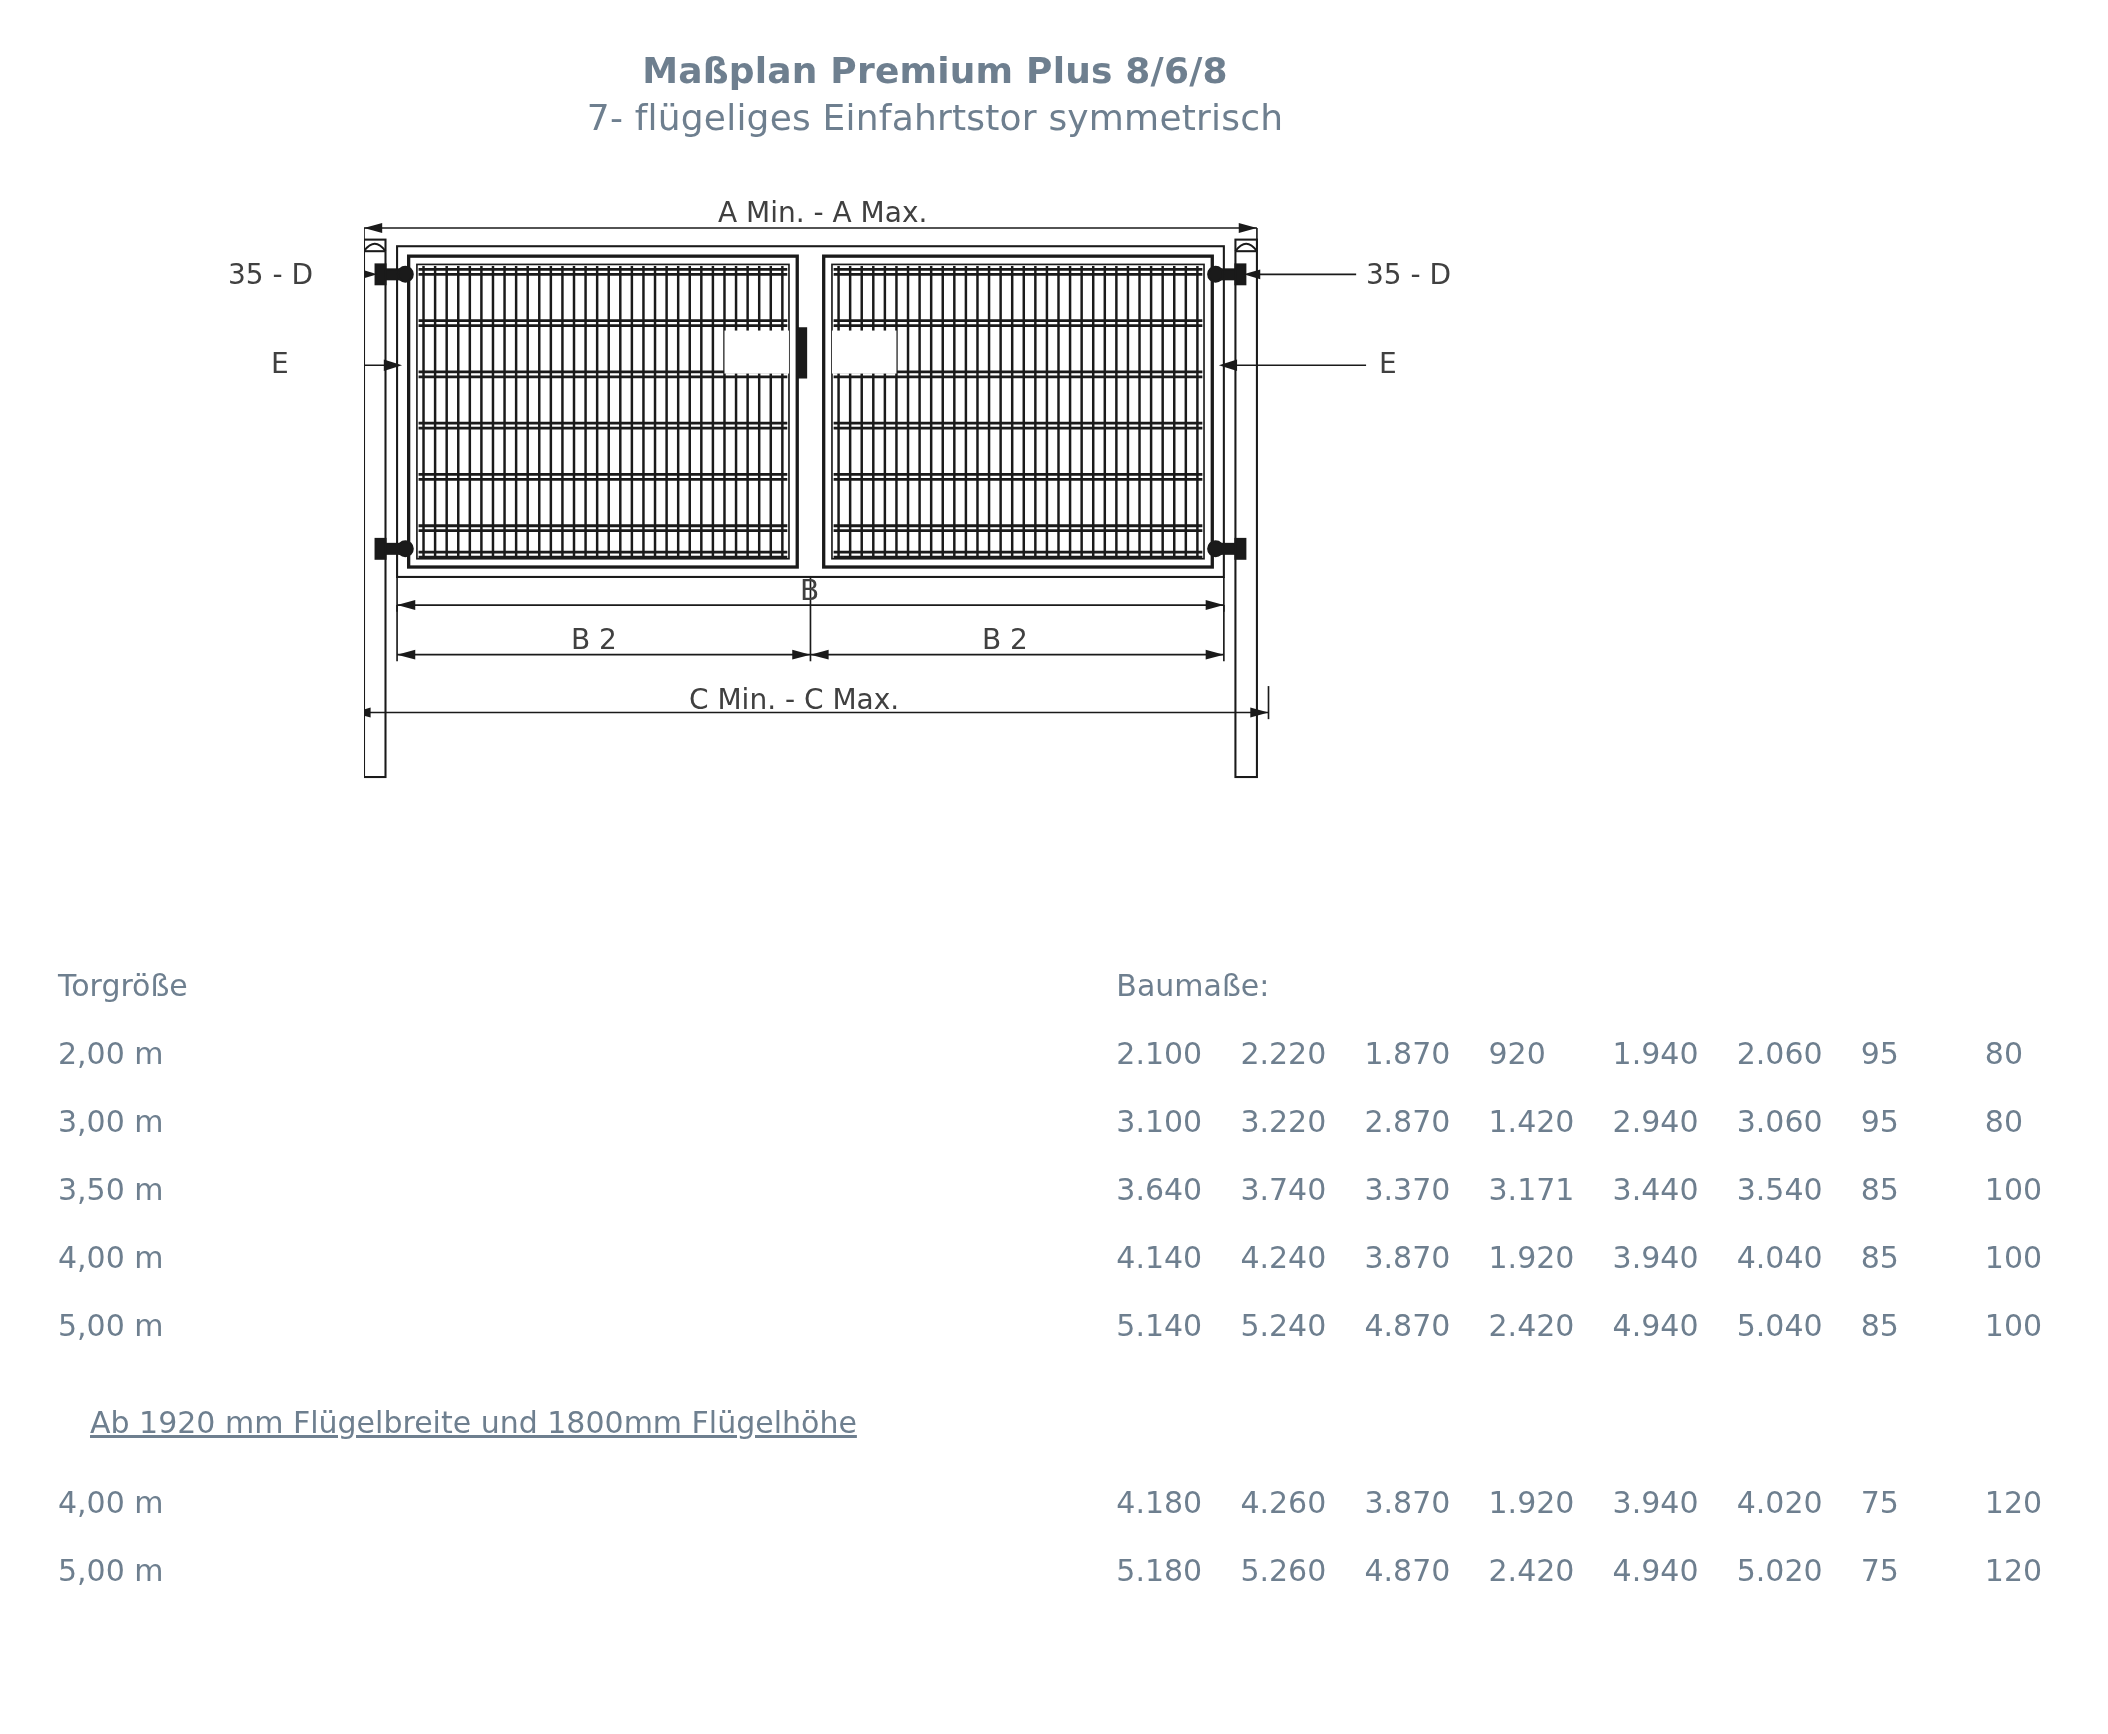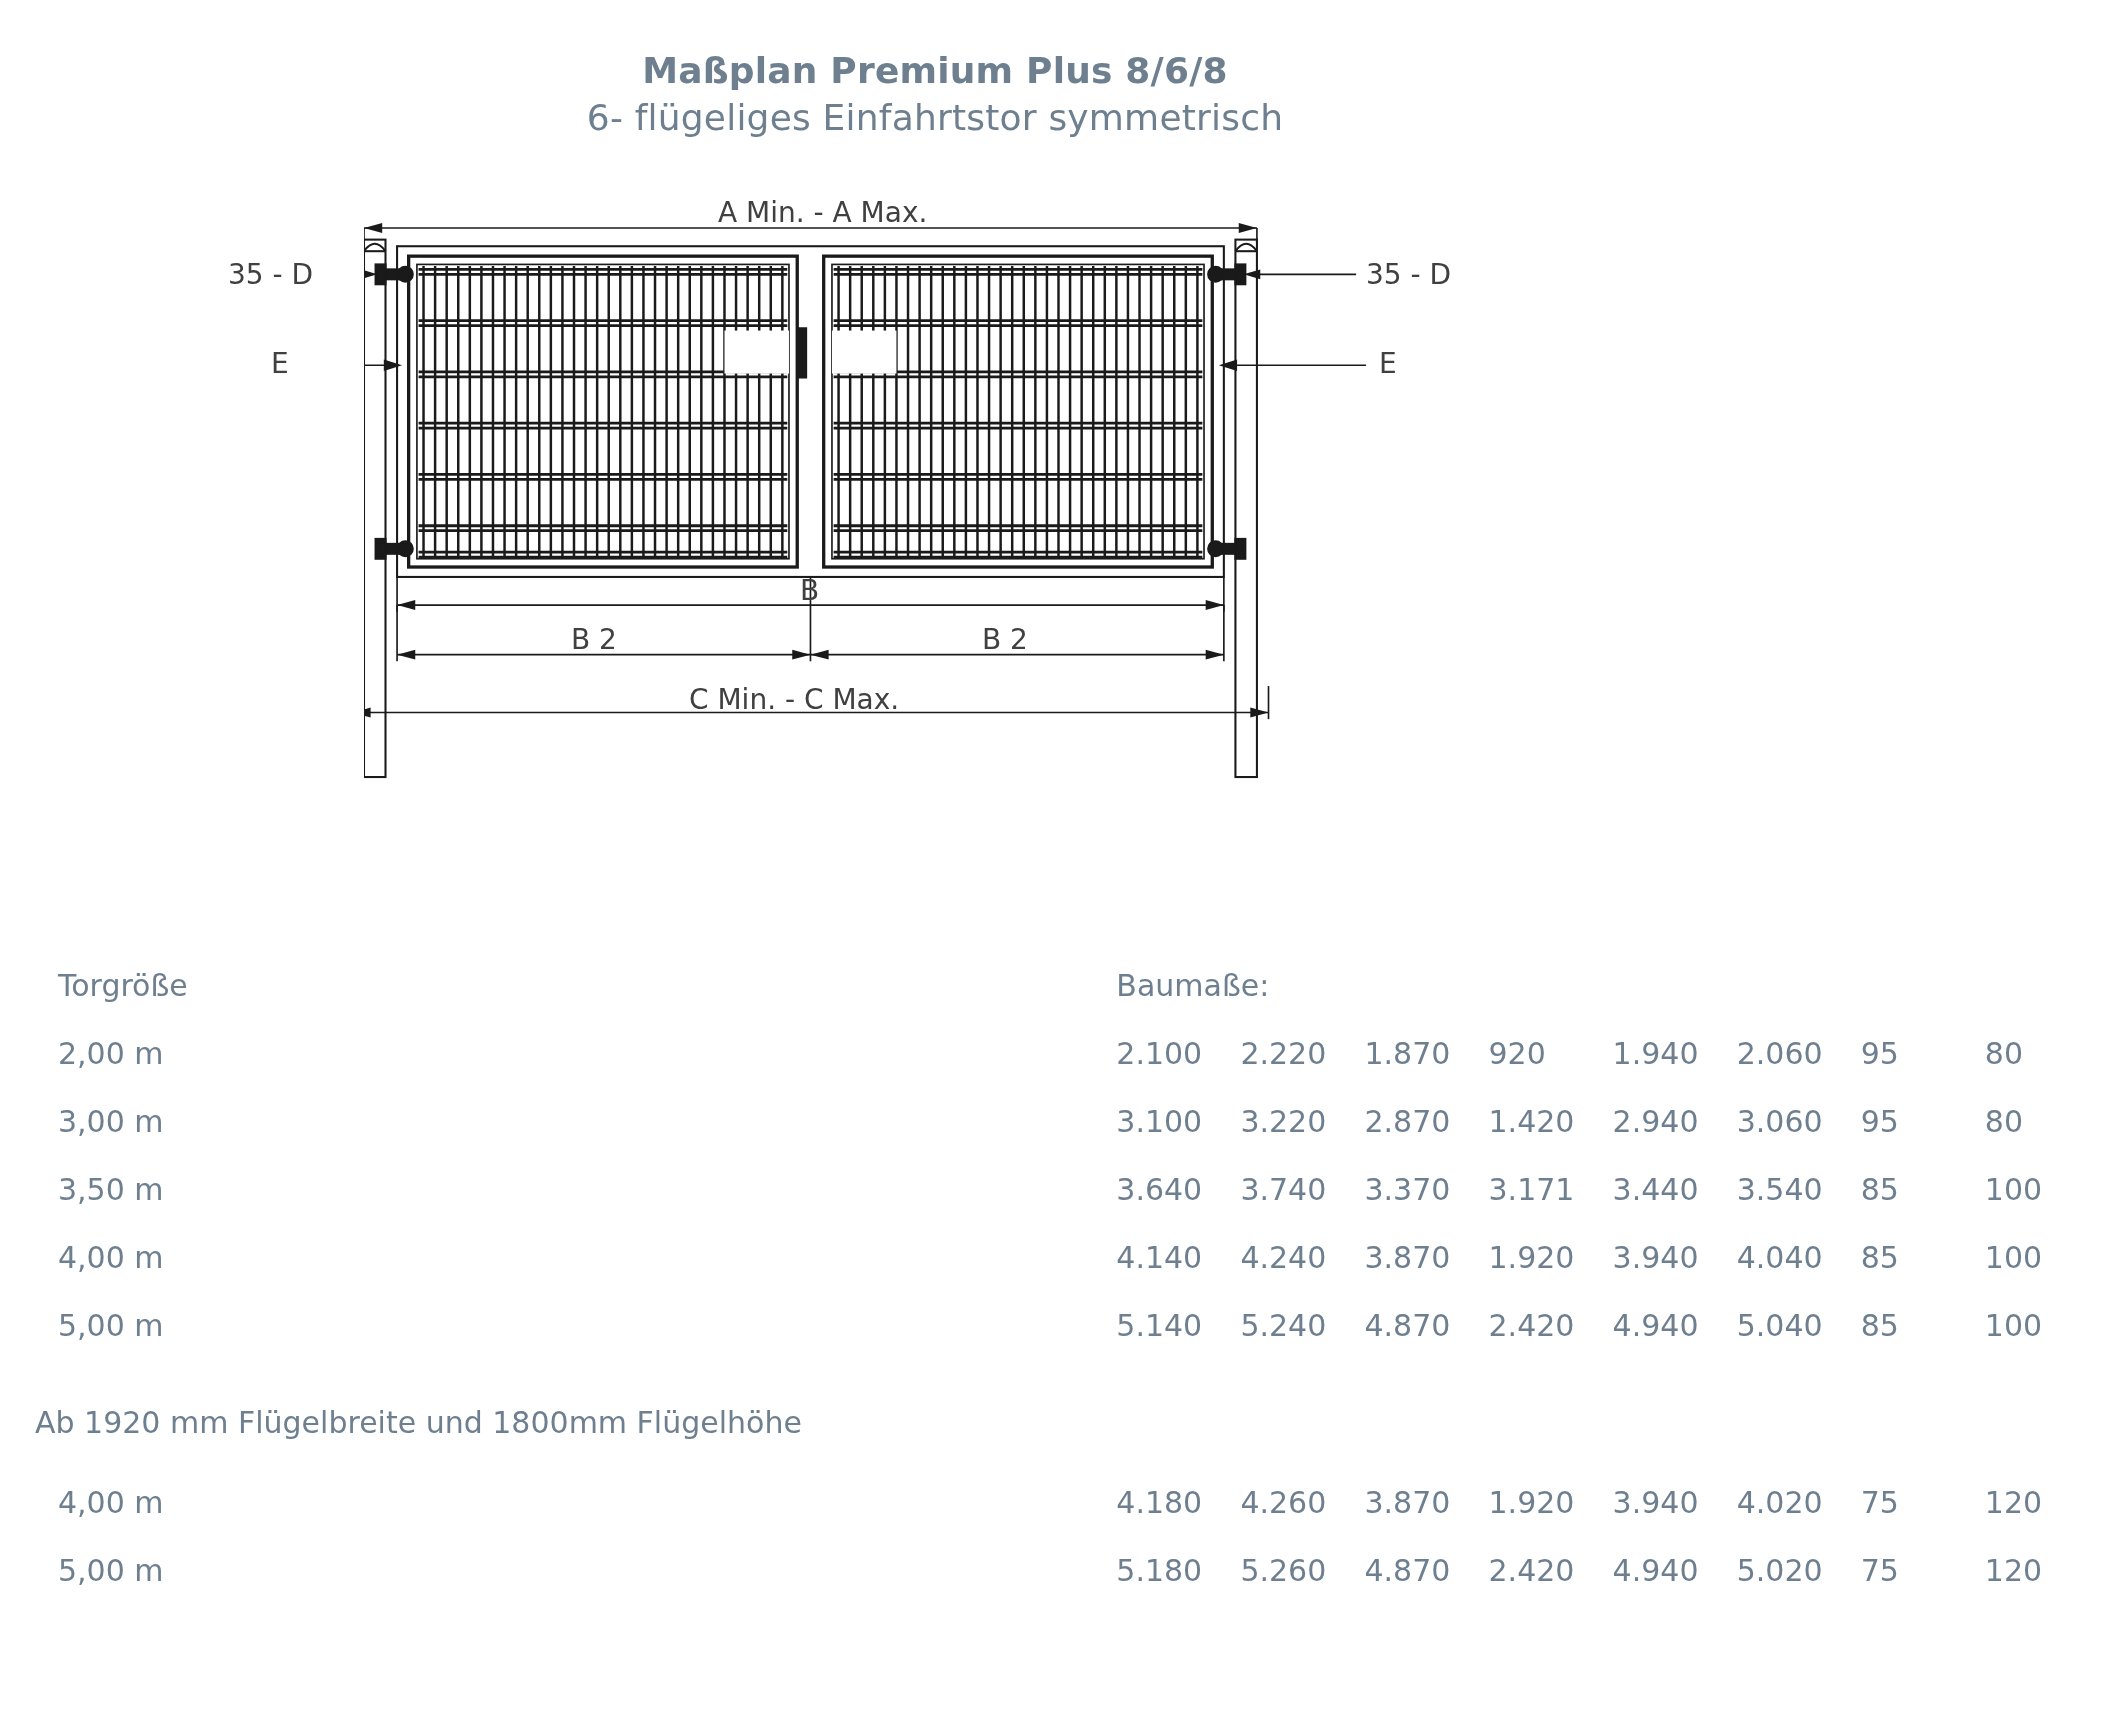--- a/index.html
+++ b/index.html
@@ -82,30 +82,30 @@
   .col-b12    { width: 256px; }
   .col-cmin   { width: 273px; }
   .col-cmax   { width: 265px; }
   .col-d      { width: 174px; }
   .col-e      { width: 132px; }
 
   tr.head-row td { height: 68px; }
   tr.sub-head-row td { height: 71px; }
   tr.data-row td { height: 68px; }
   tr.note-row td { height: 91px; padding-top: 18px !important; }
-  .note-text { font-size: 30px; color: #6e7f8f; padding-left: 35px; }
+  .note-text { font-size: 30px; color: #6e7f8f; padding-left: 90px; text-decoration: underline; }
 </style>
 </head>
 <body>
 
 <div class="page">
 
   <div class="title-block">
     <div class="title-line bold">Maßplan Premium Plus 8/6/8</div>
-    <div class="title-line">6- flügeliges Einfahrtstor symmetrisch</div>
+    <div class="title-line">7- flügeliges Einfahrtstor symmetrisch</div>
   </div>
 
   <div class="drawing">
     <svg width="1389" height="736" viewBox="0 0 1680 890">
       <g stroke="#1a1a1a" fill="none" stroke-width="2.5">
 
         <g>
           <rect x="0" y="20" width="26" height="650" fill="#ffffff" stroke="#1a1a1a" stroke-width="2.5"></rect>
           <path d="M0 34 q13 -18 26 0" fill="#ffffff" stroke="#1a1a1a" stroke-width="2.5"></path>
           <line x1="0" y1="34" x2="26" y2="34"></line>

